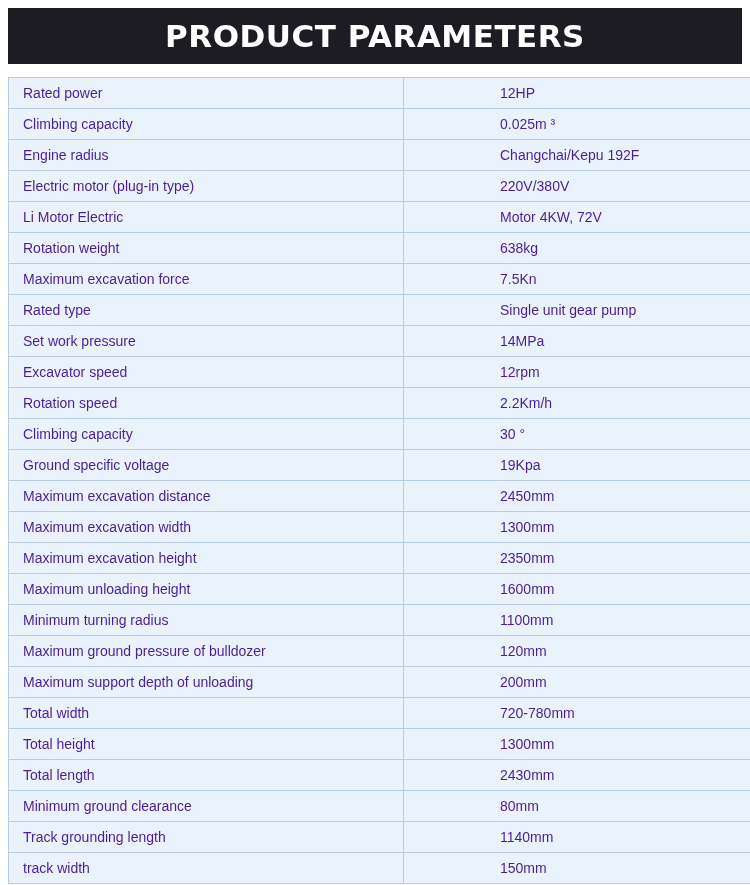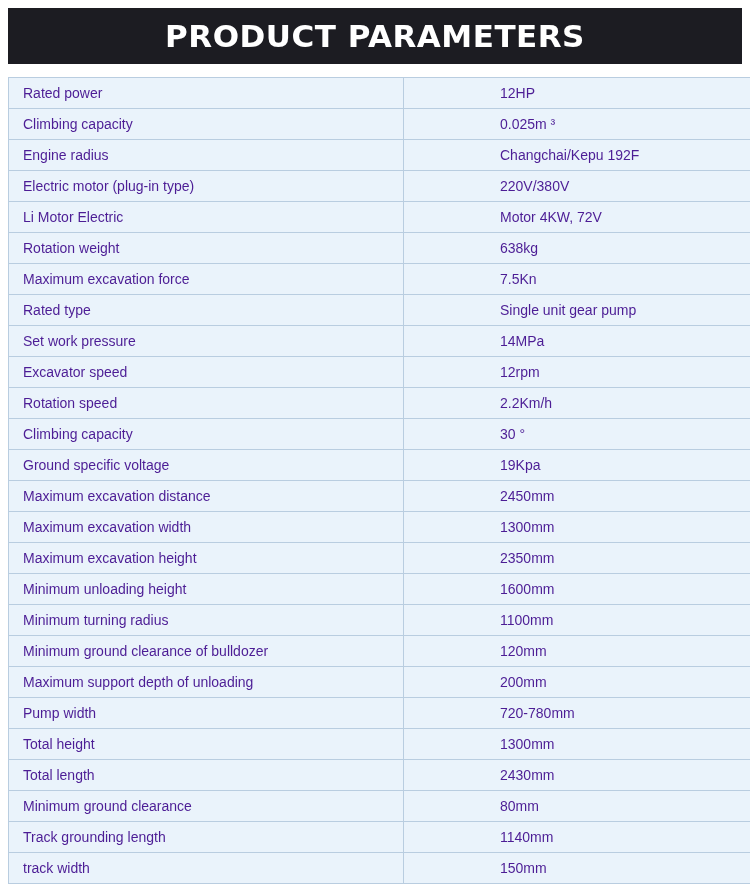--- a/index.html
+++ b/index.html
@@ -132,37 +132,37 @@
         </tr>
         <tr>
           <td class="label">Maximum excavation width</td>
           <td class="value">1300mm</td>
         </tr>
         <tr>
           <td class="label">Maximum excavation height</td>
           <td class="value">2350mm</td>
         </tr>
         <tr>
-          <td class="label">Minimum unloading height</td>
+          <td class="label">Maximum unloading height</td>
           <td class="value">1600mm</td>
         </tr>
         <tr>
           <td class="label">Minimum turning radius</td>
           <td class="value">1100mm</td>
         </tr>
         <tr>
-          <td class="label">Minimum ground clearance of bulldozer</td>
+          <td class="label">Maximum ground pressure of bulldozer</td>
           <td class="value">120mm</td>
         </tr>
         <tr>
           <td class="label">Maximum support depth of unloading</td>
           <td class="value">200mm</td>
         </tr>
         <tr>
-          <td class="label">Pump width</td>
+          <td class="label">Total width</td>
           <td class="value">720-780mm</td>
         </tr>
         <tr>
           <td class="label">Total height</td>
           <td class="value">1300mm</td>
         </tr>
         <tr>
           <td class="label">Total length</td>
           <td class="value">2430mm</td>
         </tr>

